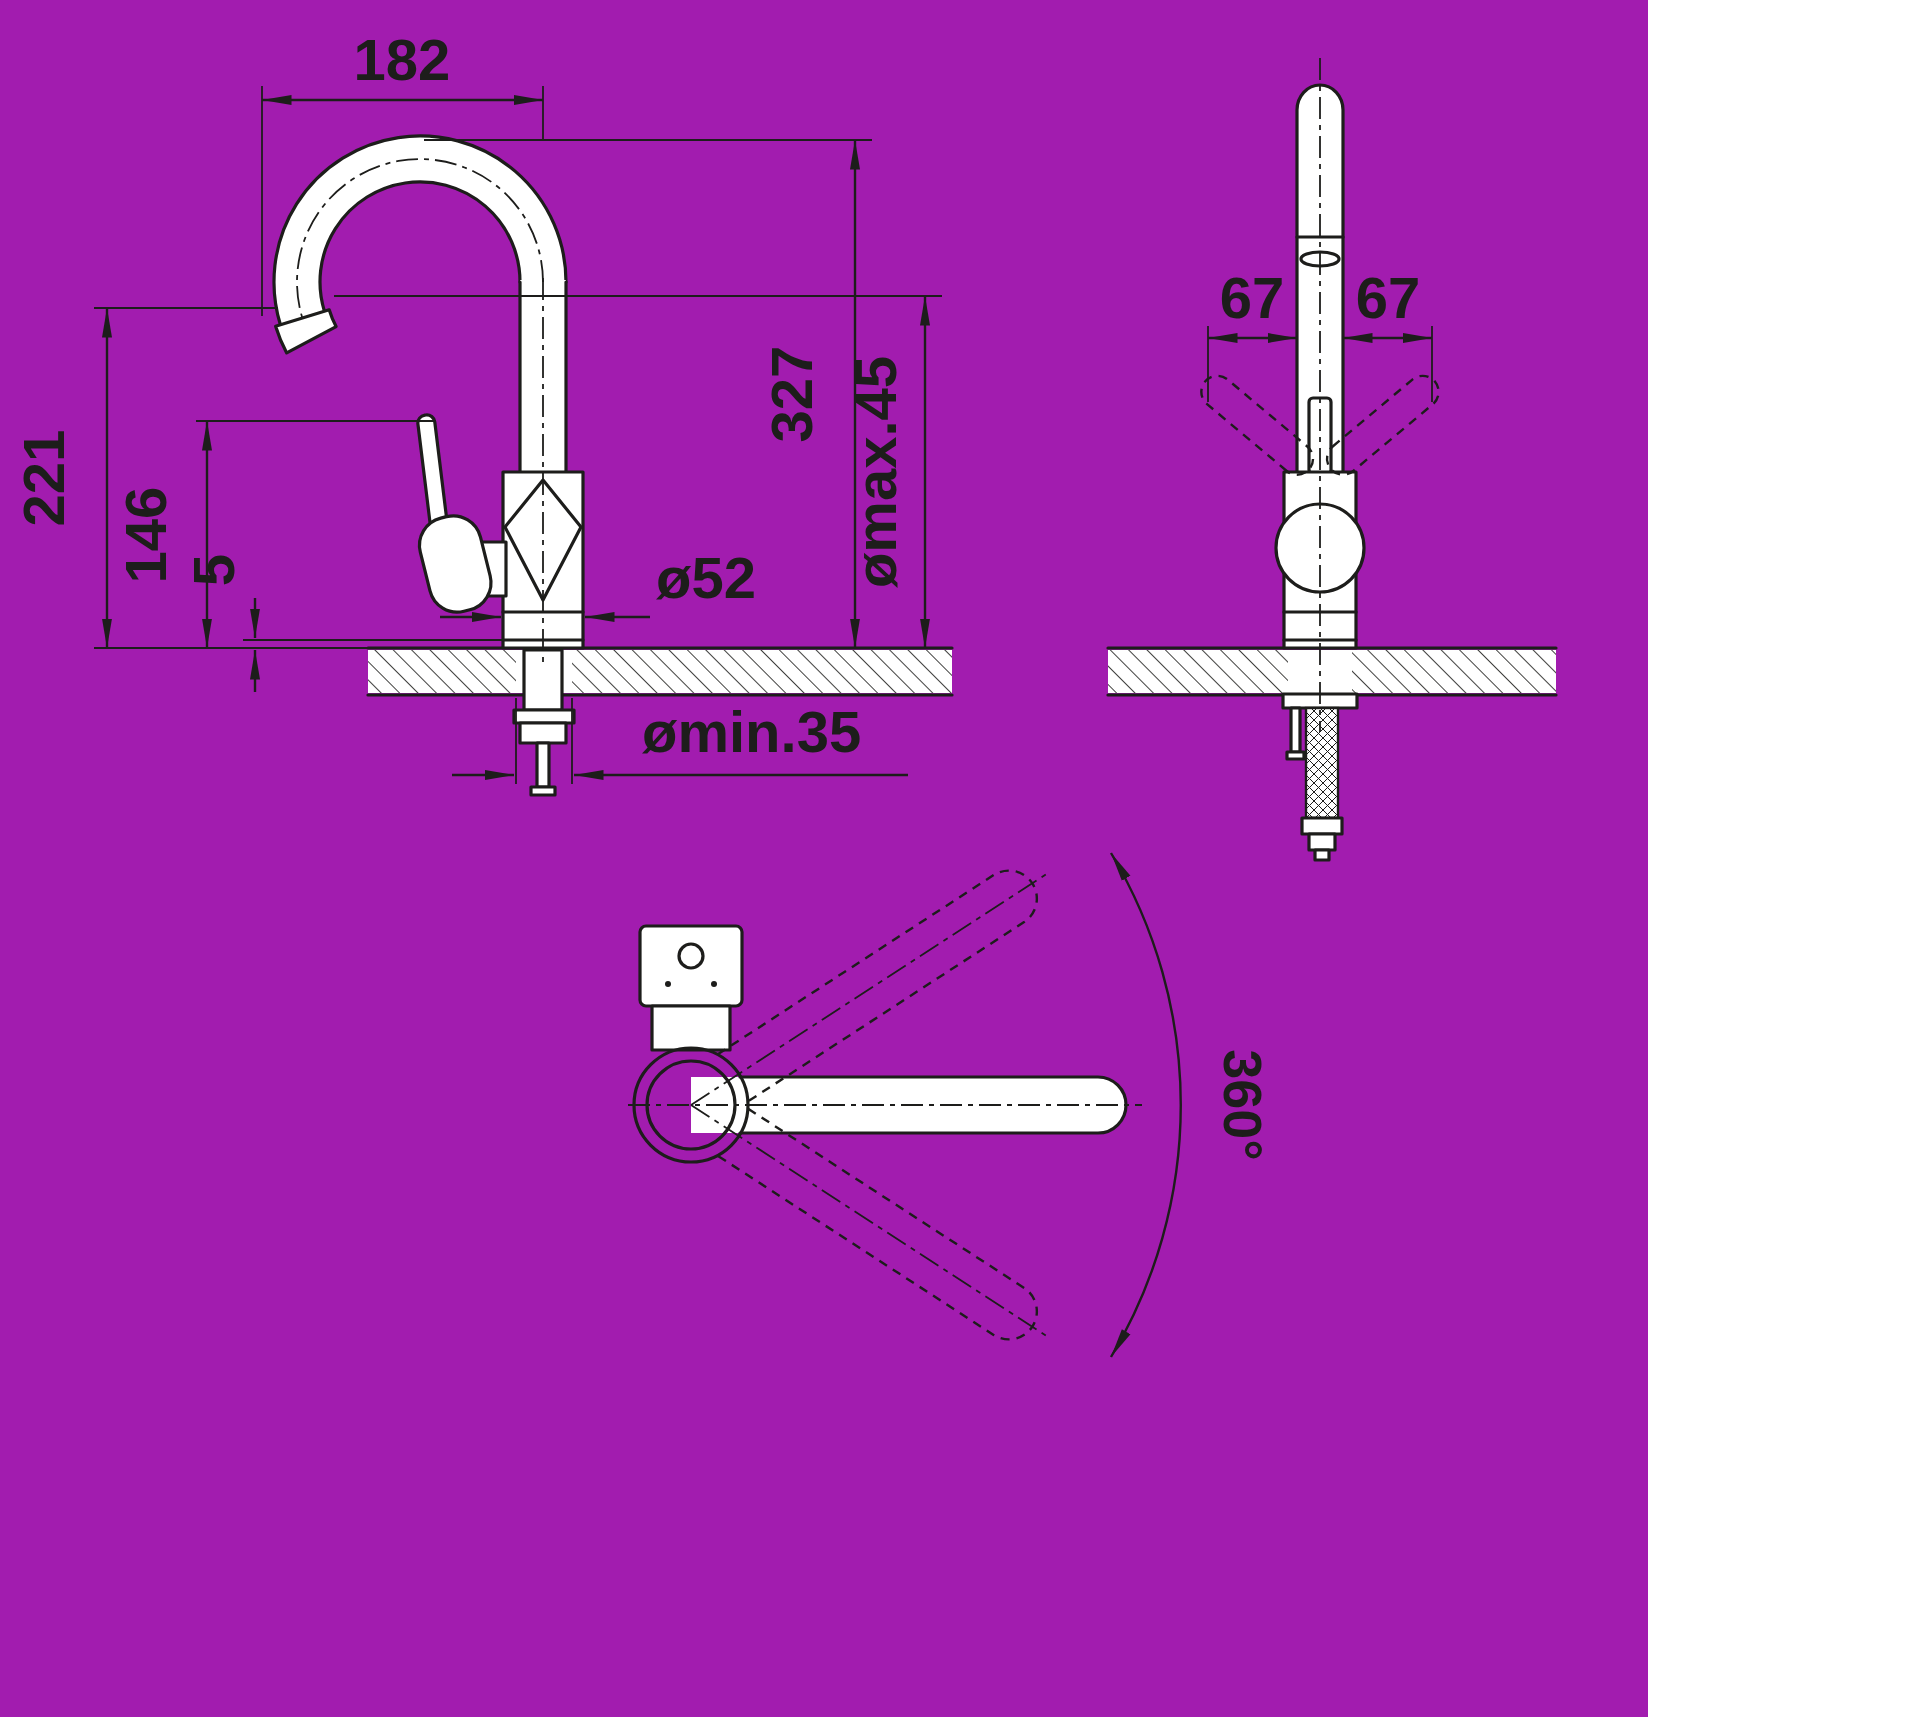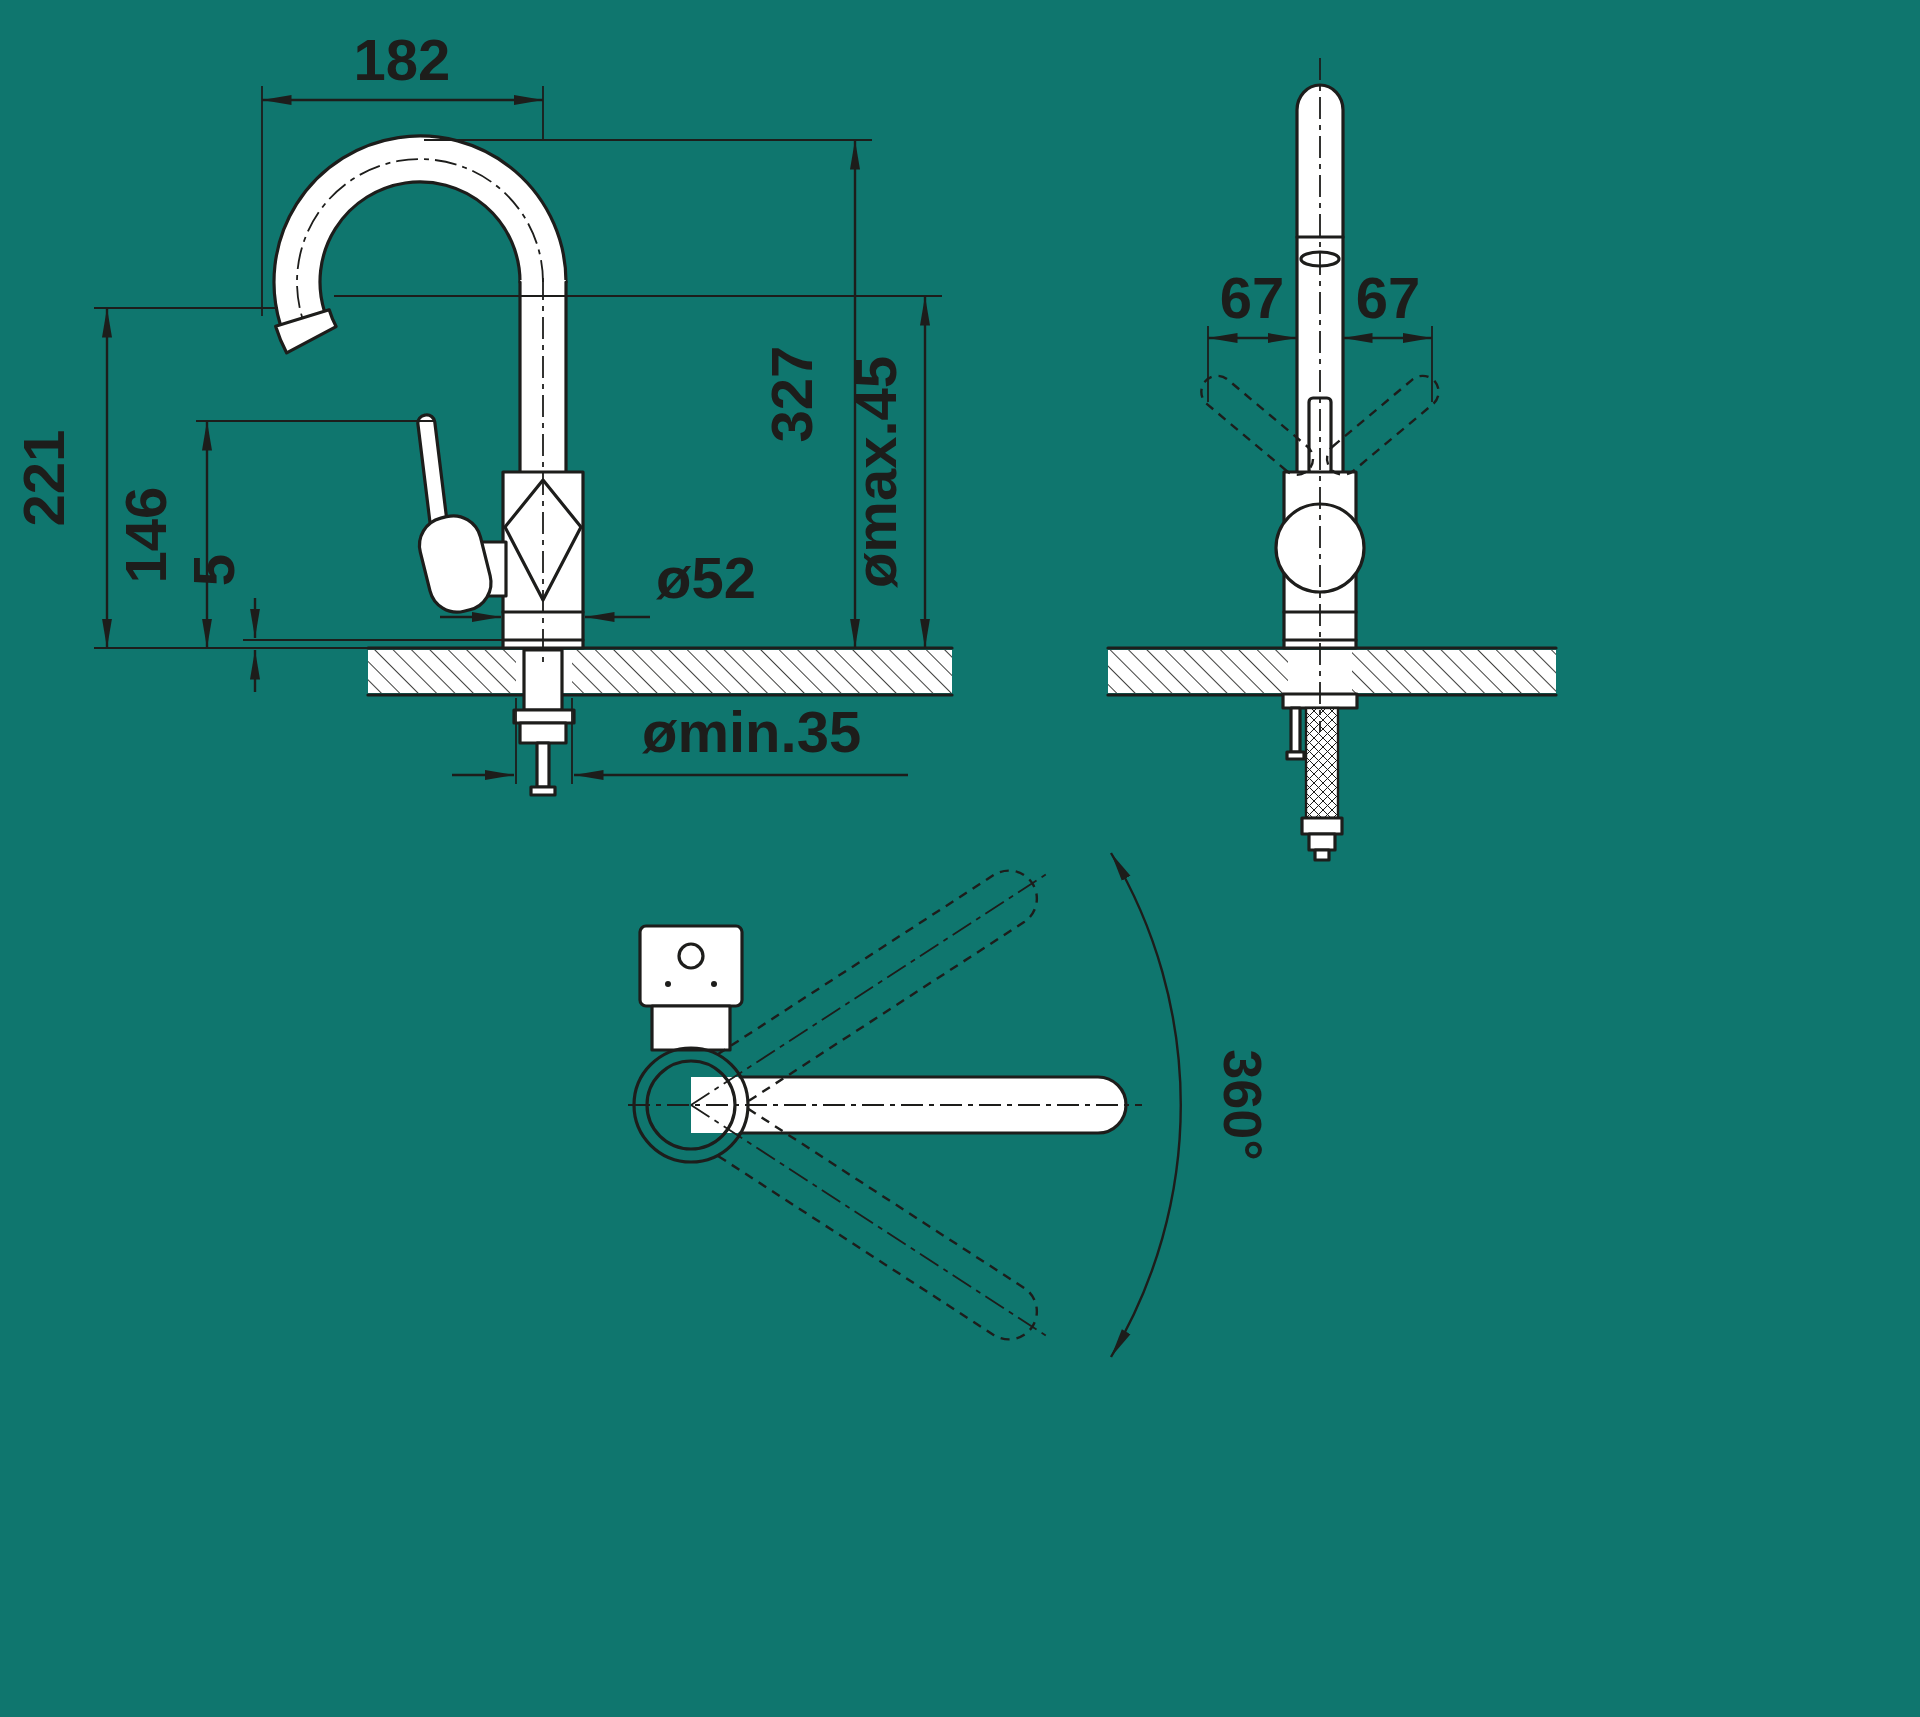--- a/index.html
+++ b/index.html
@@ -1,16 +1,16 @@
 <!DOCTYPE html>
 <html><head>
 <meta charset="utf-8">
 <style>
   html,body{margin:0;padding:0;background:#ffffff;}
-  .page{position:relative;width:1920px;height:1717px;background:#0f766e;overflow:hidden;}
+  .page{position:relative;width:1648px;height:1717px;background:#a21caf;overflow:hidden;}
   svg{display:block;}
   .ol{fill:#fff;stroke:#1d1d1b;stroke-width:3.2;stroke-linejoin:round;}
   .sk{fill:none;stroke:#1d1d1b;stroke-width:3.2;stroke-linejoin:round;stroke-linecap:round;}
   .thin{fill:none;stroke:#1d1d1b;stroke-width:1.8;}
   .dim{fill:none;stroke:#1d1d1b;stroke-width:2.4;}
   .cl{fill:none;stroke:#1d1d1b;stroke-width:1.8;stroke-dasharray:22 6 5 6;}
   .dash{fill:none;stroke:#1d1d1b;stroke-width:2.4;stroke-dasharray:9 7;}
   .txt{font:700 58px "Liberation Sans",sans-serif;fill:#1d1d1b;}
   .txtm{font:700 54px "Liberation Sans",sans-serif;fill:#1d1d1b;}
 </style>

